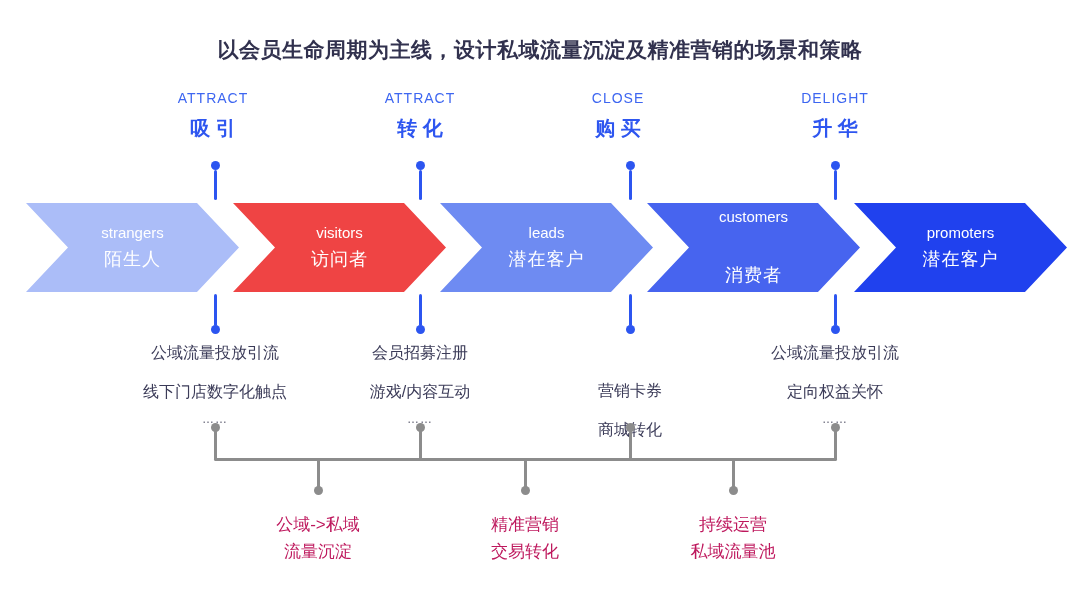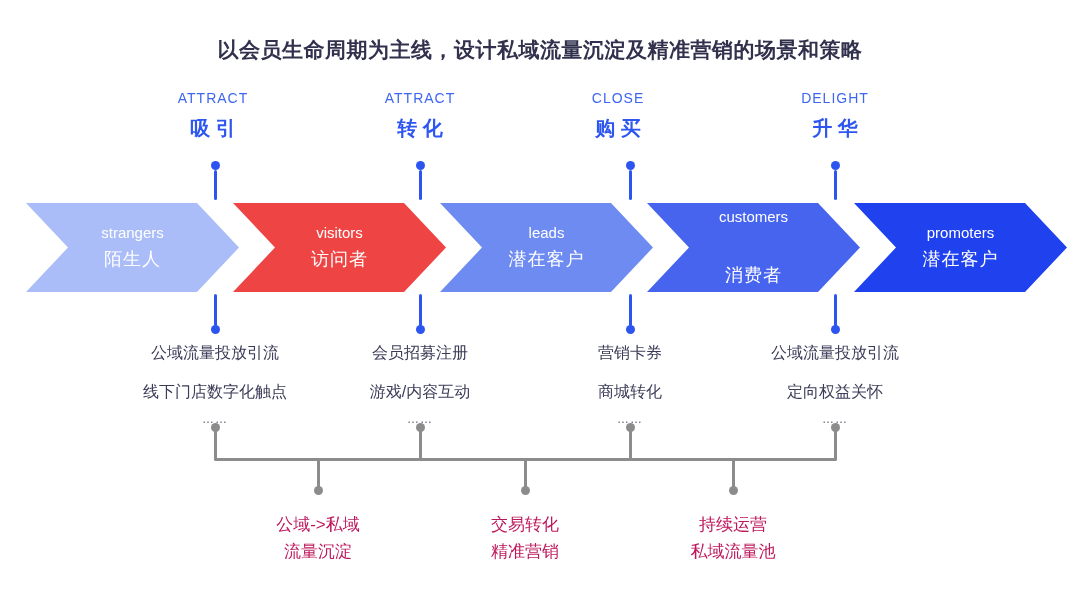--- a/index.html
+++ b/index.html
@@ -98,21 +98,21 @@
 <div class="tactics" style="left:105px;">
   <div class="t1">公域流量投放引流</div>
   <div class="t2">线下门店数字化触点</div>
   <div class="dots">……</div>
 </div>
 <div class="tactics" style="left:310px;">
   <div class="t1">会员招募注册</div>
   <div class="t2">游戏/内容互动</div>
   <div class="dots">……</div>
 </div>
-<div class="tactics" style="left:520px;">
+<div class="tactics" style="left:520px;margin-top:38px;">
   <div class="t1">营销卡券</div>
   <div class="t2">商城转化</div>
   <div class="dots">……</div>
 </div>
 <div class="tactics" style="left:725px;">
   <div class="t1">公域流量投放引流</div>
   <div class="t2">定向权益关怀</div>
   <div class="dots">……</div>
 </div>
 
@@ -132,19 +132,19 @@
 <div class="gline" style="left:523.5px;top:459px;width:3px;height:30px;"></div>
 <div class="gdot" style="left:520.5px;top:486px;"></div>
 <div class="gline" style="left:731.5px;top:459px;width:3px;height:30px;"></div>
 <div class="gdot" style="left:728.5px;top:486px;"></div>
 
 <div class="outcome" style="left:218px;">
   <div>公域-&gt;私域</div>
   <div>流量沉淀</div>
 </div>
 <div class="outcome" style="left:425px;">
+  <div>精准营销</div>
   <div>交易转化</div>
-  <div>精准营销</div>
 </div>
 <div class="outcome" style="left:633px;">
   <div>持续运营</div>
   <div>私域流量池</div>
 </div>
 
 </body></html>

